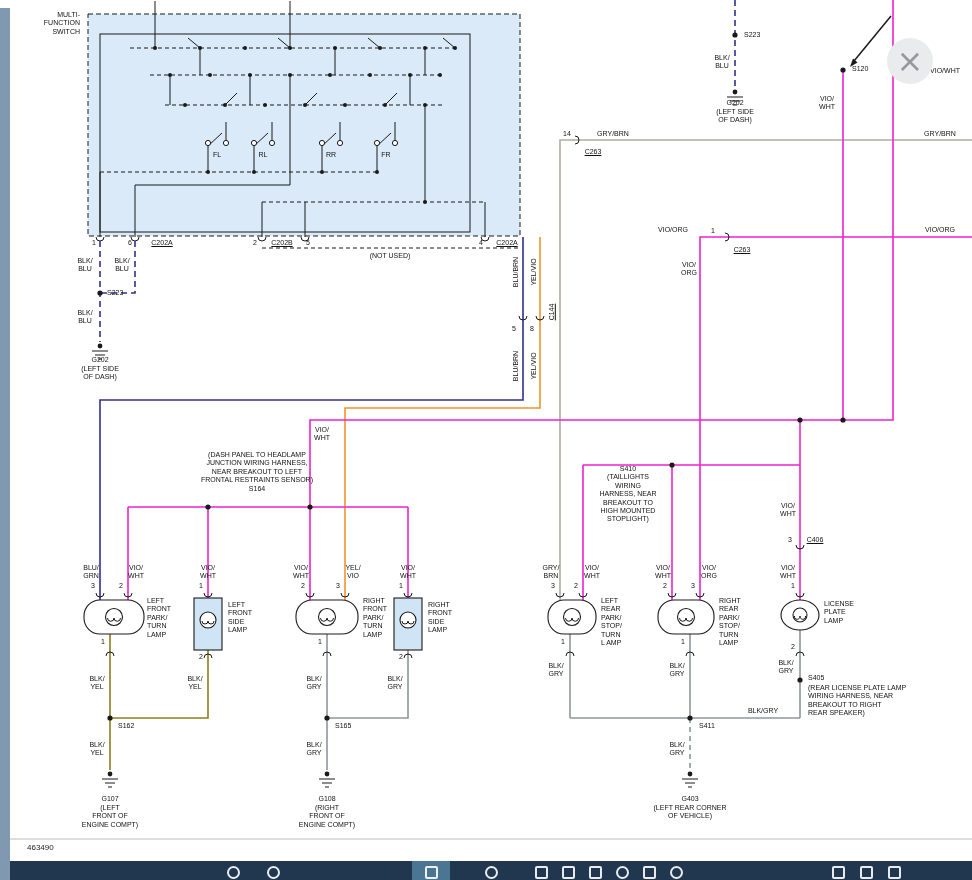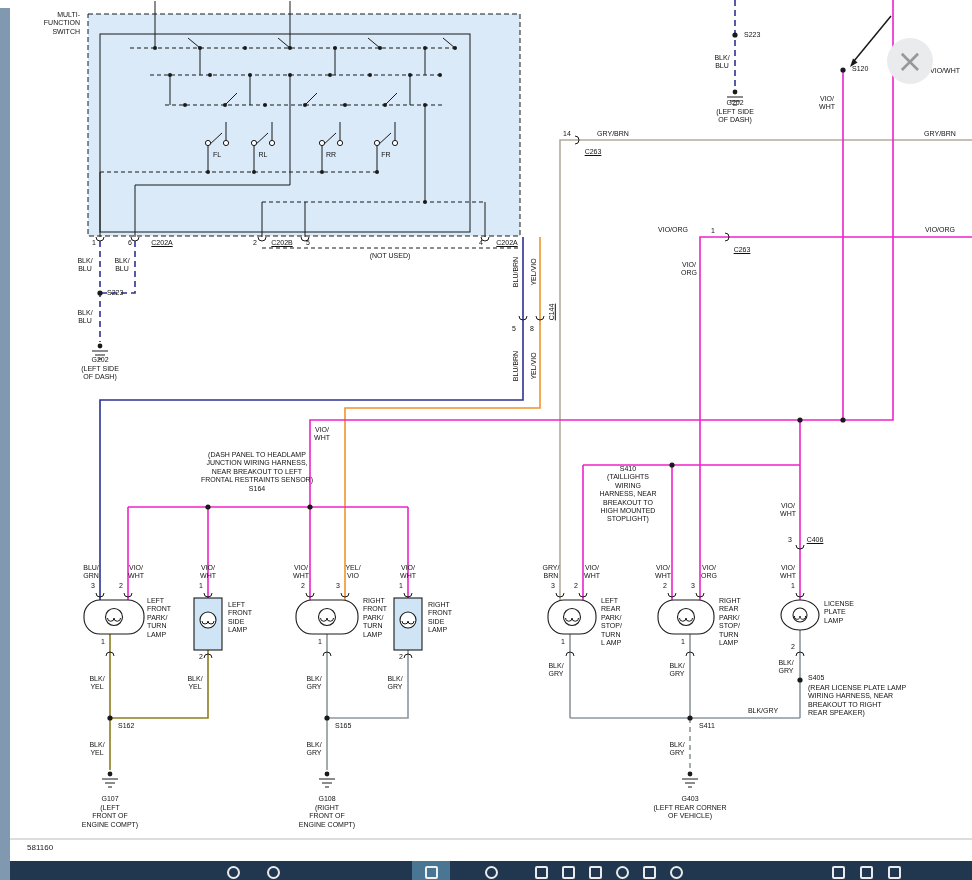--- a/index.html
+++ b/index.html
@@ -400,21 +400,21 @@
 REAR SPEAKER)</div>
       <div class="dlabel ac" style="left: 763px; top: 707px;">BLK/GRY</div>
       <div class="dlabel al" style="left: 699px; top: 722px;">S411</div>
       <div class="dlabel ac" style="left: 677px; top: 741px;">BLK/
 GRY</div>
       <div class="dlabel ac" style="left: 690px; top: 795px;">G403</div>
       <div class="dlabel ac" style="left: 690px; top: 804px;">(LEFT REAR CORNER
 OF VEHICLE)</div>
     </div>
 
-  <div id="footer-id">581160</div>
+  <div id="footer-id">463490</div>
 
   <div id="scrollbar">
     <div id="scrollbar-btn"></div>
   </div>
 
   <button id="close-btn">
     <span>×</span>
   </button>
 
   <div id="toolbar">

